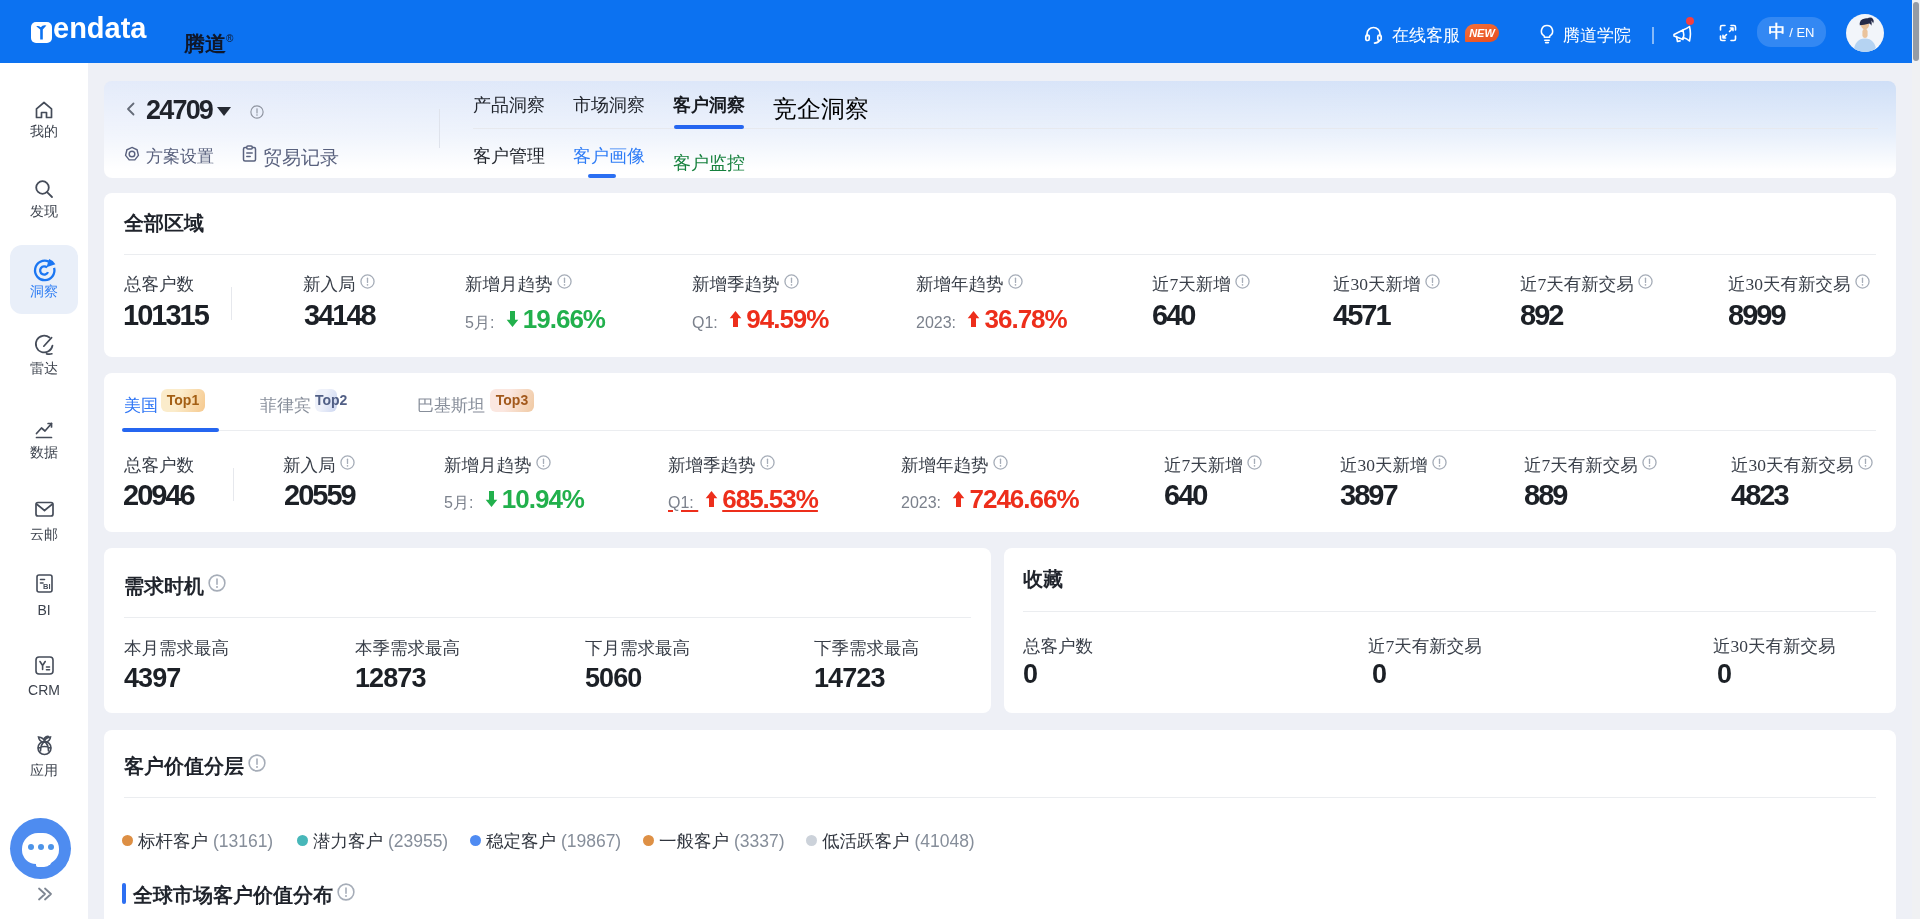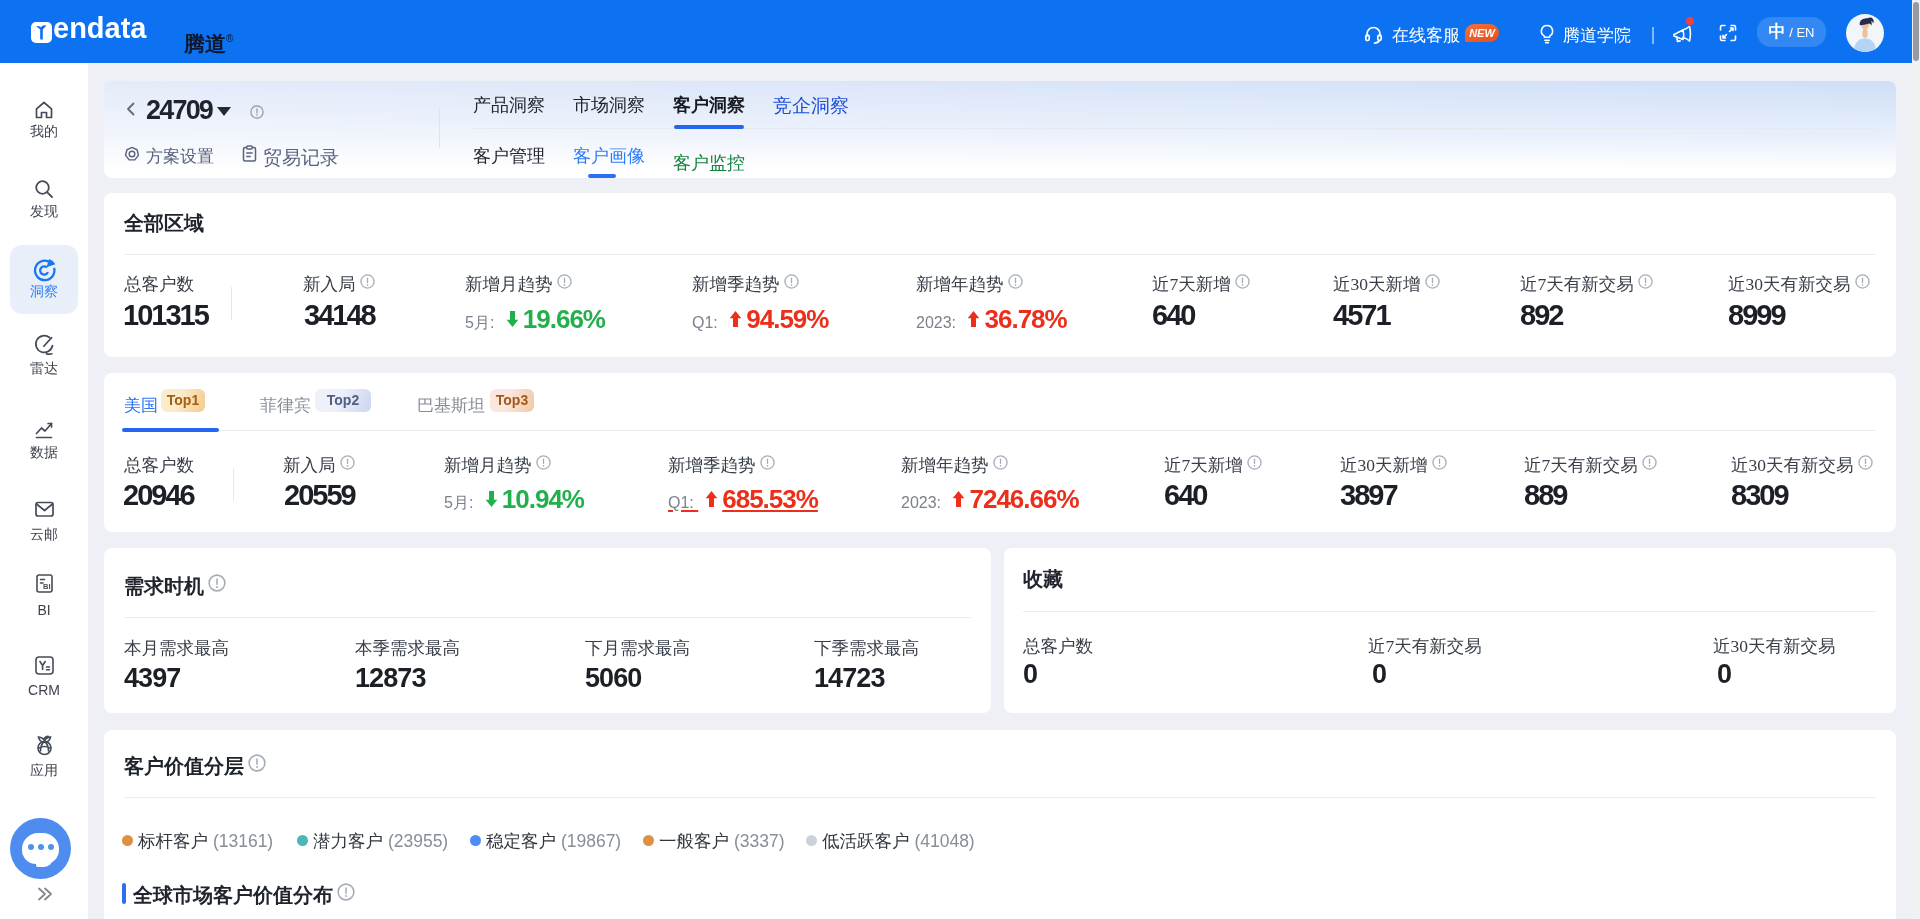--- a/index.html
+++ b/index.html
@@ -202,21 +202,21 @@
       <rect x="5.8" y="1" width="5.4" height="3" rx="1" fill="#fff"></rect>
       <path d="M5.8 8 h5.4 M5.8 11.5 h3.4" stroke-linecap="round"></path>
     </svg>
   </div>
 <div class="abs" style="left:263px;top:145px;font-size:19px;color:#59617e;">贸易记录</div>
 <div class="abs" style="left:439px;top:109px;width:1px;height:39px;background:#dfe3ec;"></div>
 
 <div class="abs" style="left:473px;top:93px;font-size:18px;color:#22262e;">产品洞察</div>
 <div class="abs" style="left:573px;top:93px;font-size:18px;color:#22262e;">市场洞察</div>
 <div class="abs" style="left:673px;top:93px;font-size:18px;color:#171a20;font-weight:bold;">客户洞察</div>
-<div class="abs" style="left:773px;top:93px;font-size:19px;color:#1d4ed8;">竞企洞察</div>
+<div class="abs" style="left:773px;top:93px;font-size:24px;color:#000000;">竞企洞察</div>
 <div class="abs" style="left:473px;top:128px;width:1405px;height:1px;background:#e7e9ee;"></div>
 <div class="abs" style="left:674px;top:125px;width:70px;height:3.5px;background:#2566f0;border-radius:2px;"></div>
 
 <div class="abs" style="left:473px;top:144px;font-size:18px;color:#22262e;">客户管理</div>
 <div class="abs" style="left:573px;top:144px;font-size:18px;color:#2e7cf6;">客户画像</div>
 <div class="abs" style="left:673px;top:151px;font-size:18px;color:#15803d;">客户监控</div>
 <div class="abs" style="left:588px;top:174px;width:28px;height:4px;background:#2b6ff2;border-radius:2px;"></div>
 
 <div class="card" id="card2" style="left:104px;top:193px;width:1792px;height:164px;"></div>
 <style>
@@ -282,21 +282,21 @@
       <circle cx="8" cy="8" r="7"></circle>
       <path d="M8 4.4 v4.6" stroke-linecap="round"></path>
       <circle cx="8" cy="11.5" r=".9" fill="#a6adb8" stroke="none"></circle>
     </svg></div>
 <div class="val" style="left:1728px;top:299px;">8999</div>
 
 <div class="card" id="card3" style="left:104px;top:373px;width:1792px;height:159px;"></div>
 <div class="abs" style="left:124px;top:394px;font-size:17px;color:#2e75f5;">美国</div>
 <div class="abs" style="left:161px;top:389px;width:44px;height:23px;background:linear-gradient(110deg,#fbeccb 40%,#f6c98e);border-radius:6px;color:#a35f14;font-size:14px;font-weight:bold;text-align:center;line-height:23px;">Top1</div>
 <div class="abs" style="left:260px;top:394px;font-size:17px;color:#878e9a;">菲律宾</div>
-<div class="abs" style="left:315px;top:389px;width:56px;height:23px;background:linear-gradient(110deg,#eef1fa 40%,#ccd6f0);border-radius:6px;color:#515f85;font-size:14px;font-weight:bold;text-align:center;line-height:23px;">Top2</div>
+<div class="abs" style="left:315px;top:389px;width:22px;height:23px;background:linear-gradient(110deg,#eef1fa 40%,#ccd6f0);border-radius:6px;color:#515f85;font-size:14px;font-weight:bold;text-align:center;line-height:23px;">Top2</div>
 <div class="abs" style="left:417px;top:394px;font-size:17px;color:#878e9a;">巴基斯坦</div>
 <div class="abs" style="left:490px;top:389px;width:44px;height:23px;background:linear-gradient(110deg,#fbe7e0 40%,#f0c9a2);border-radius:6px;color:#a2591c;font-size:14px;font-weight:bold;text-align:center;line-height:23px;">Top3</div>
 <div class="abs" style="left:124px;top:430px;width:1752px;height:1px;background:#ebedf0;"></div>
 <div class="abs" style="left:122px;top:428px;width:97px;height:3.5px;background:#2566f0;border-radius:2px;"></div>
 <div class="lbl" style="left:124px;top:453px;">总客户数</div>
 <div class="val" style="left:123px;top:479px;">20946</div>
 <div class="vdiv" style="left:233px;top:468px;height:33px;"></div>
 <div class="lbl" style="left:283px;top:453px;">新入局<svg class="info" width="15" height="15" viewBox="0 0 16 16" fill="none" stroke="#a6adb8" stroke-width="1.4">
       <circle cx="8" cy="8" r="7"></circle>
       <path d="M8 4.4 v4.6" stroke-linecap="round"></path>
@@ -343,21 +343,21 @@
       <circle cx="8" cy="8" r="7"></circle>
       <path d="M8 4.4 v4.6" stroke-linecap="round"></path>
       <circle cx="8" cy="11.5" r=".9" fill="#a6adb8" stroke="none"></circle>
     </svg></div>
 <div class="val" style="left:1524px;top:479px;">889</div>
 <div class="lbl" style="left:1731px;top:453px;">近30天有新交易<svg class="info" width="15" height="15" viewBox="0 0 16 16" fill="none" stroke="#a6adb8" stroke-width="1.4">
       <circle cx="8" cy="8" r="7"></circle>
       <path d="M8 4.4 v4.6" stroke-linecap="round"></path>
       <circle cx="8" cy="11.5" r=".9" fill="#a6adb8" stroke="none"></circle>
     </svg></div>
-<div class="val" style="left:1731px;top:479px;">8309</div>
+<div class="val" style="left:1731px;top:479px;">4823</div>
 
 <div class="card" id="card4" style="left:104px;top:548px;width:887px;height:165px;"></div>
 <div class="ttl" style="left:124px;top:573px;">需求时机<svg class="info" width="18" height="18" viewBox="0 0 16 16" fill="none" stroke="#a6adb8" stroke-width="1.4">
       <circle cx="8" cy="8" r="7"></circle>
       <path d="M8 4.4 v4.6" stroke-linecap="round"></path>
       <circle cx="8" cy="11.5" r=".9" fill="#a6adb8" stroke="none"></circle>
     </svg></div>
 <div class="hdiv" style="left:124px;top:617px;width:847px;"></div>
 <div class="lbl" style="left:124px;top:636px;">本月需求最高</div>
 <div class="val" style="left:124px;top:663px;font-size:27px;letter-spacing:-0.9px;">4397</div>

